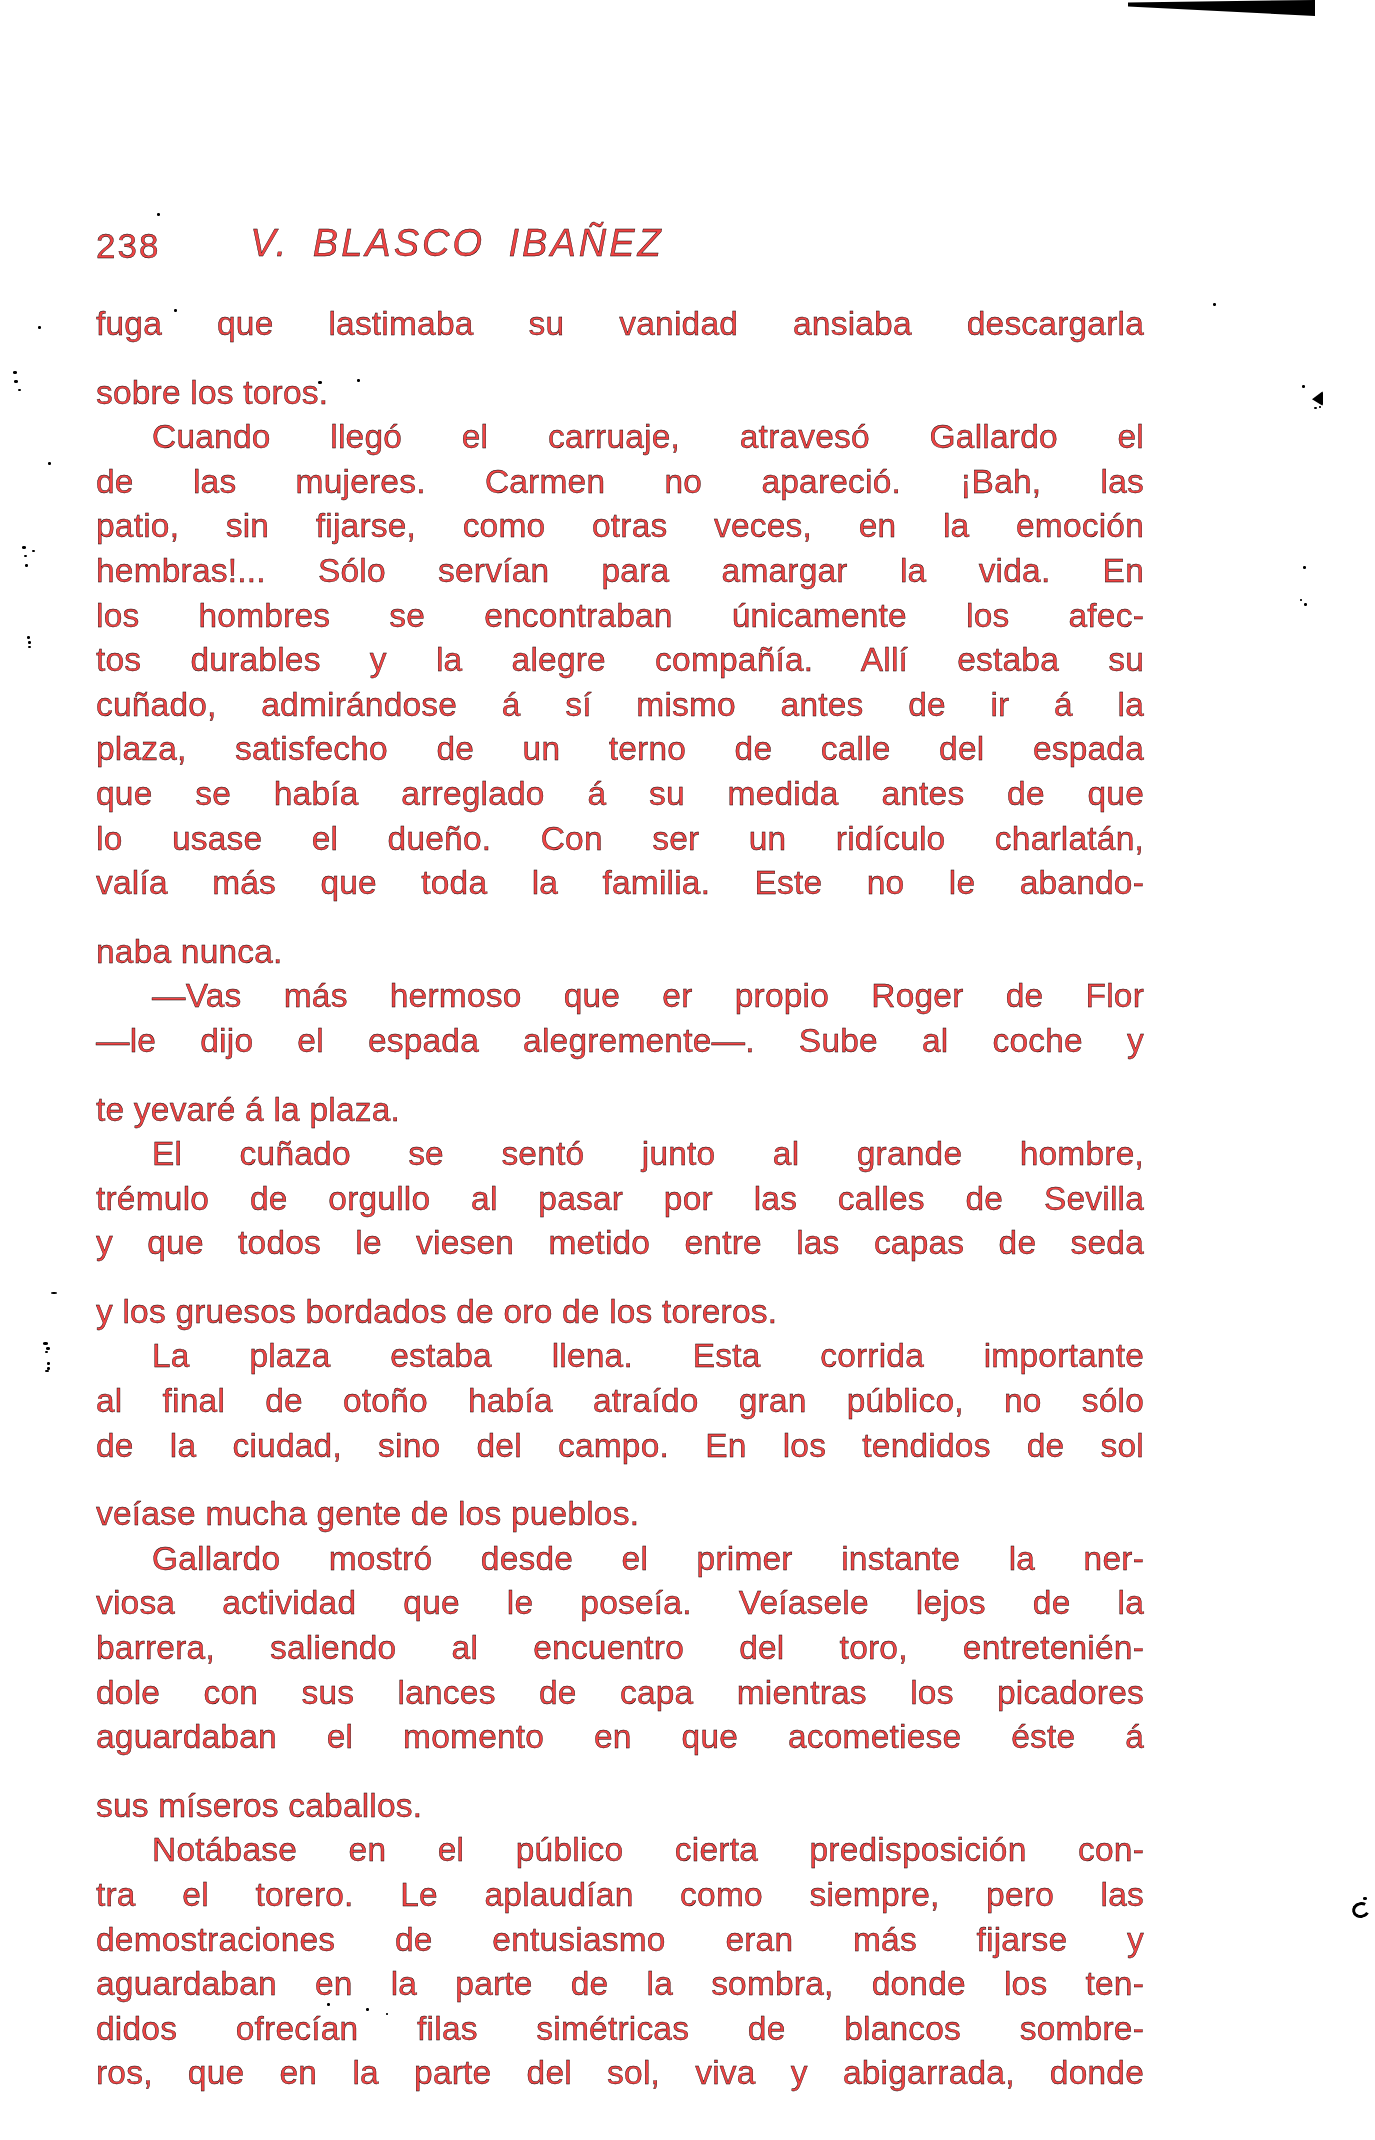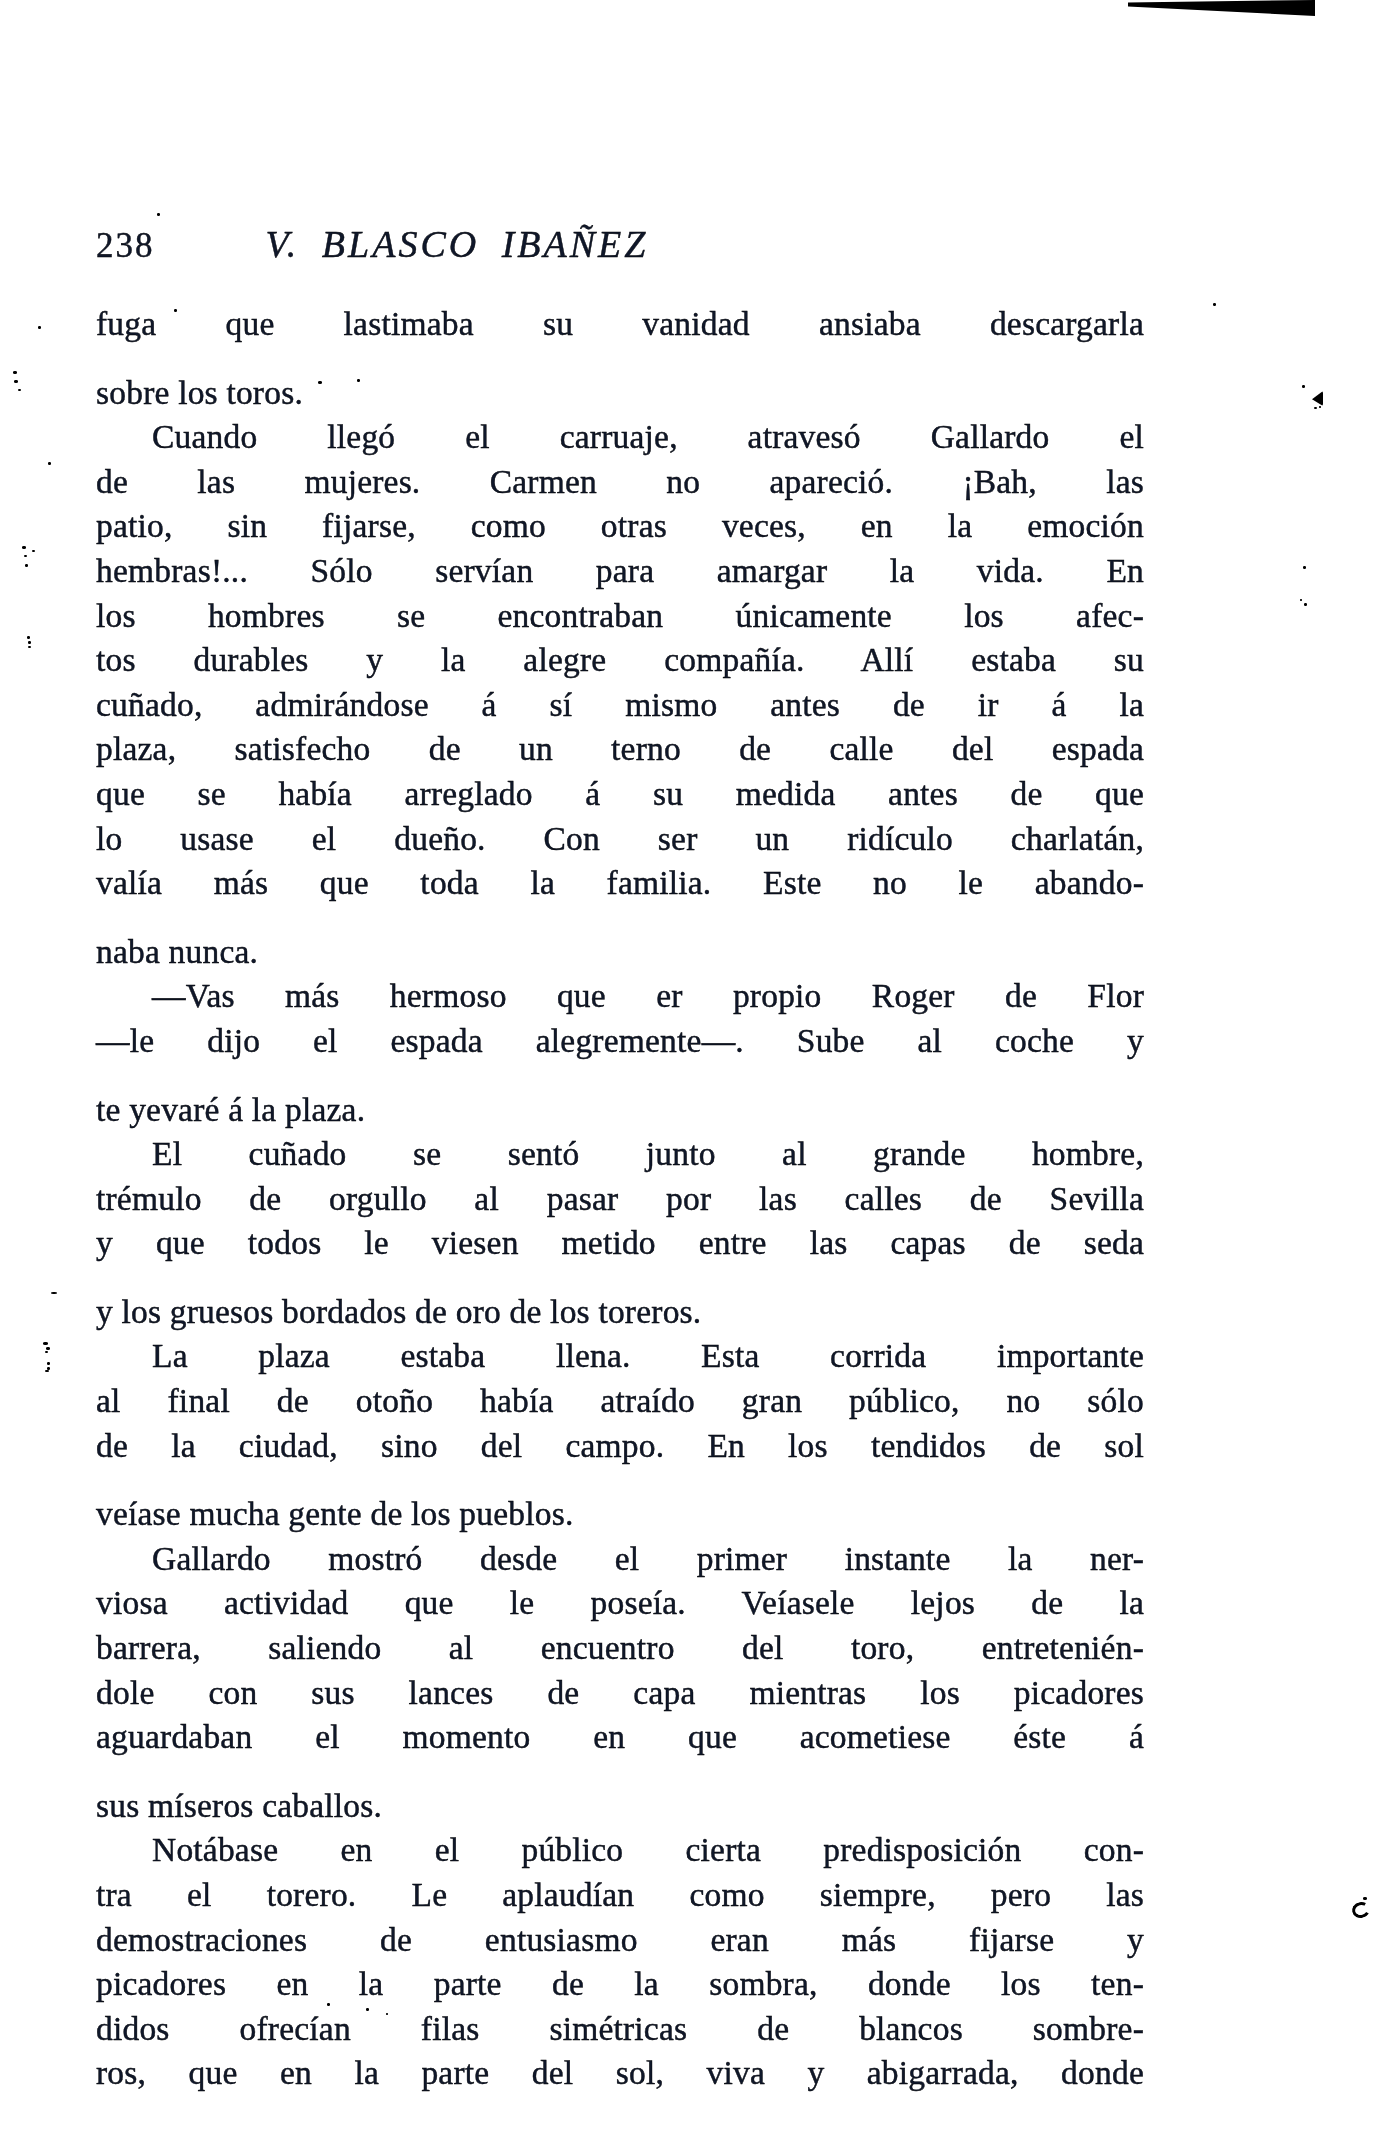--- a/index.html
+++ b/index.html
@@ -1,21 +1,21 @@
 <!DOCTYPE html>
 <html><head>
 <meta charset="utf-8">
 <style>
   html,body{margin:0;padding:0;background:#ffffff;}
   .page{
     position:relative;
     width:1375px;height:2140px;
     background:#ffffff;
-    color:#0f172a;
-    font-family:Liberation Serif, serif;
+    color:#ef4444;
+    font-family:Liberation Sans, sans-serif;
     -webkit-text-stroke:0.4px #000;
     overflow:hidden;
   }
   .pagenum{
     position:absolute;left:96px;top:226px;
     font-size:35px;letter-spacing:2px;
   }
   .runhead{
     position:absolute;left:443px;top:222px;
     transform:translateX(-50%);
@@ -84,21 +84,21 @@
       <div class="tl nj">veíase mucha gente de los pueblos.</div>
       <div class="tl ind">Gallardo mostró desde el primer instante la ner-</div>
       <div class="tl">viosa actividad que le poseía. Veíasele lejos de la</div>
       <div class="tl">barrera, saliendo al encuentro del toro, entretenién-</div>
       <div class="tl">dole con sus lances de capa mientras los picadores</div>
       <div class="tl">aguardaban el momento en que acometiese éste á</div>
       <div class="tl nj">sus míseros caballos.</div>
       <div class="tl ind">Notábase en el público cierta predisposición con-</div>
       <div class="tl">tra el torero. Le aplaudían como siempre, pero las</div>
       <div class="tl">demostraciones de entusiasmo eran más fijarse y</div>
-      <div class="tl">picadores en la parte de la sombra, donde los ten-</div>
+      <div class="tl">aguardaban en la parte de la sombra, donde los ten-</div>
       <div class="tl">didos ofrecían filas simétricas de blancos sombre-</div>
       <div class="tl">ros, que en la parte del sol, viva y abigarrada, donde</div>
     </div>
 
   <div class="wedge"></div>
   <div class="tri"></div>
   <div class="curl"></div>
   <div id="specks">
       <div class="speck" style="left: 157px; top: 213px; width: 3px; height: 3px;"></div>
       <div class="speck" style="left: 174px; top: 309px; width: 3px; height: 3px;"></div>

